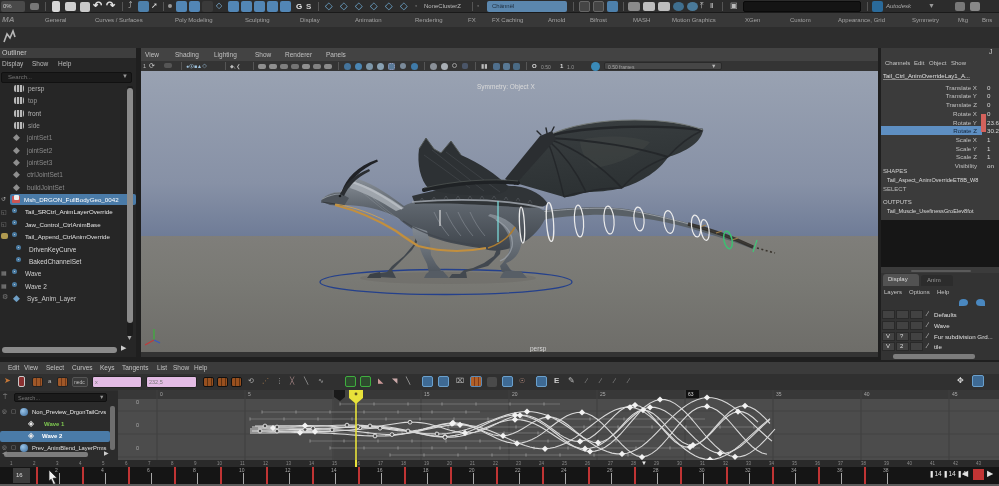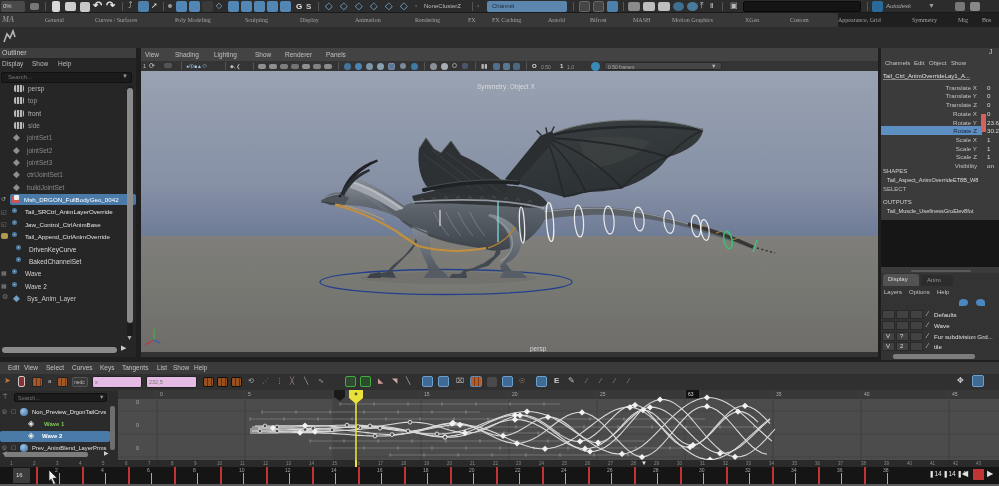--- a/index.html
+++ b/index.html
@@ -75,21 +75,21 @@
 
  <div class="ic" style="left:743px;top:1px;width:118px;height:11px;background:#141414;border:1px solid #0a0a0a;"></div>
  <div class="sep" style="left:867px;top:2px;height:9px;"></div>
  <div class="ic" style="left:872px;top:1px;width:11px;height:11px;background:#2a6a9a;border-radius:2px;"></div>
  <div class="txt" style="left:886px;top:3px;font-size:6px;font-style:italic;color:#aaa;">Autodesk</div>
  <div class="txt" style="left:928px;top:2px;font-size:7px;color:#999;">▼</div>
  <div class="ic" style="left:955px;top:2px;width:10px;height:9px;background:#777;"></div>
  <div class="ic" style="left:970px;top:2px;width:10px;height:9px;background:#888;"></div>
 </div>
 
-<div class="abs" id="shelftabs" style="left:0;top:13px;width:838px;height:14px;background:#383838;font-family:Liberation Serif, serif;">
+<div class="abs" id="shelftabs" style="left:0;top:13px;width:999px;height:14px;background:#383838;">
  <div class="txt" style="left:2px;top:2px;font-size:8px;color:#888;font-style:italic;font-weight:bold;">MA</div>
  <div class="txt" style="left:45px;top:4px;font-size:6px;color:#a2a2a2;">General</div>
  <div class="txt" style="left:95px;top:4px;font-size:6px;color:#a2a2a2;">Curves / Surfaces</div>
  <div class="txt" style="left:175px;top:4px;font-size:6px;color:#a2a2a2;">Poly Modeling</div>
  <div class="txt" style="left:245px;top:4px;font-size:6px;color:#a2a2a2;">Sculpting</div>
  <div class="txt" style="left:300px;top:4px;font-size:6px;color:#a2a2a2;">Display</div>
  <div class="txt" style="left:355px;top:4px;font-size:6px;color:#a2a2a2;">Animation</div>
  <div class="txt" style="left:415px;top:4px;font-size:6px;color:#a2a2a2;">Rendering</div>
  <div class="txt" style="left:468px;top:4px;font-size:6px;color:#a2a2a2;">FX</div>
  <div class="txt" style="left:492px;top:4px;font-size:6px;color:#a2a2a2;">FX Caching</div>

